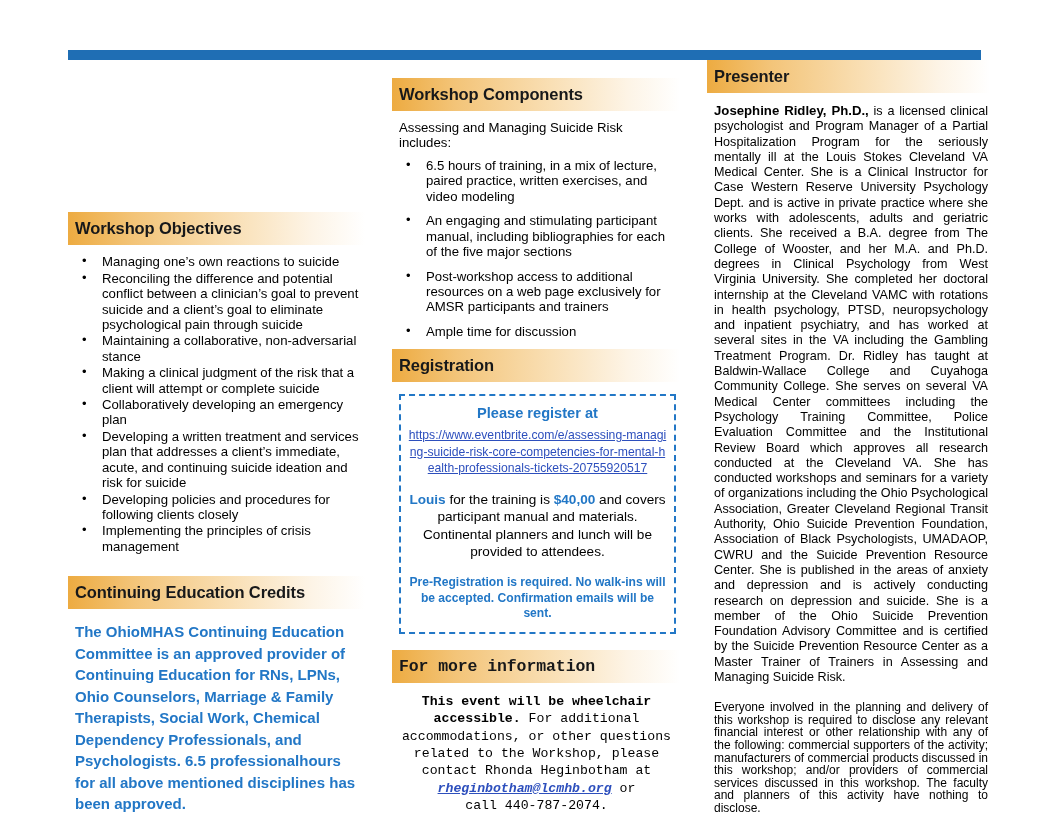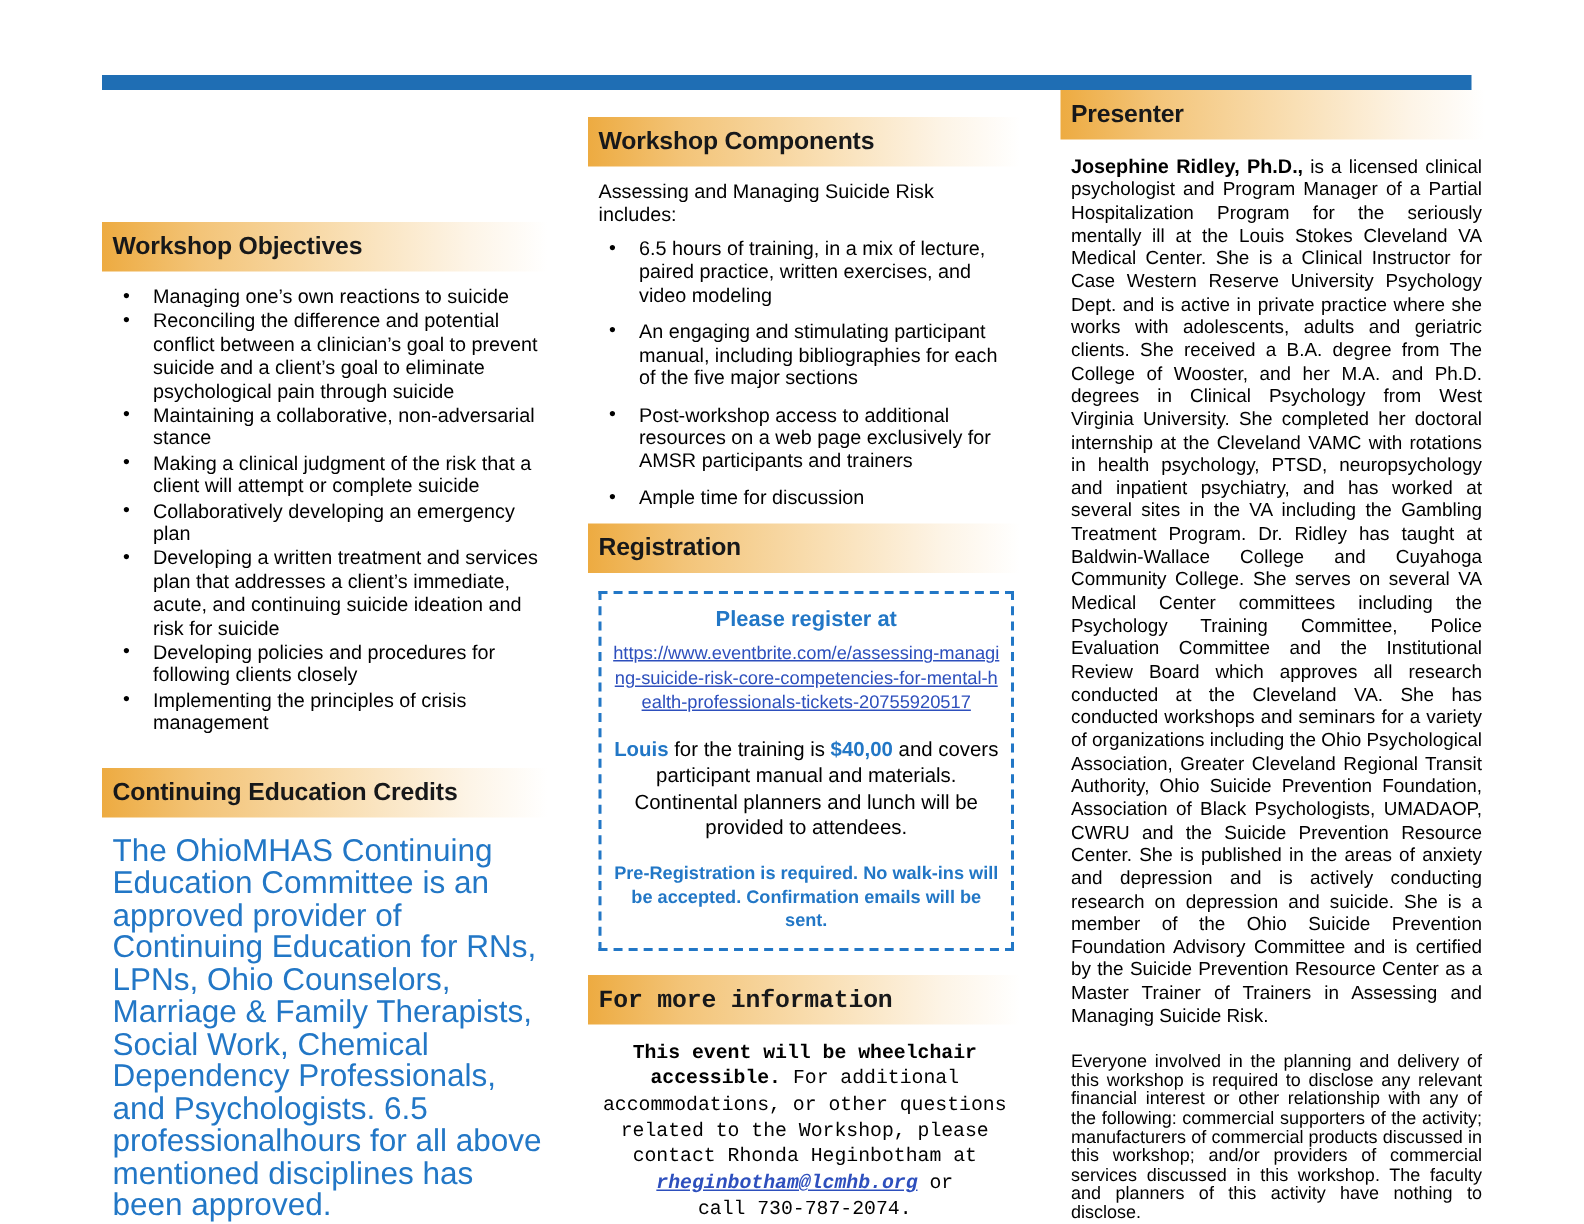--- a/index.html
+++ b/index.html
@@ -95,23 +95,23 @@
     top: -1px;
     font-size: 13px;
   }
   ul.bullets.spaced li { margin-bottom: 9px; }
 
   
   .ce-block {
     margin-top: 22px;
   }
   .ce-text {
-    font-size: 21px;
+    font-size: 15px;
     line-height: 21.5px;
-    font-weight: normal;
+    font-weight: bold;
     color: #2277c6;
     padding: 12px 4px 0 7px;
     margin: 0;
   }
 
   
   .reg-box {
     margin: 12px 4px 0 7px;
     border: 2px dashed #2277c6;
     padding: 9px 7px 10px 7px;
@@ -249,21 +249,21 @@
         </div>
       </div>
 
       <div class="info-block">
         <div class="sec-head">
           <span class="sec-title">For more information</span>
         </div>
         <div class="info-body">
           <span class="info-lead">This event will be wheelchair accessible.</span>
           <span>For additional accommodations, or other questions related to the  Workshop, please contact Rhonda Heginbotham at </span><a class="info-email" href="#">rheginbotham@lcmhb.org</a><span> or</span>
-          <div>call 730-787-2074.</div>
+          <div>call 440-787-2074.</div>
         </div>
       </div>
 
     </div>
 
     <div class="col col-3">
 
       <div>
         <div class="sec-head">
           <span class="sec-title">Presenter</span>

